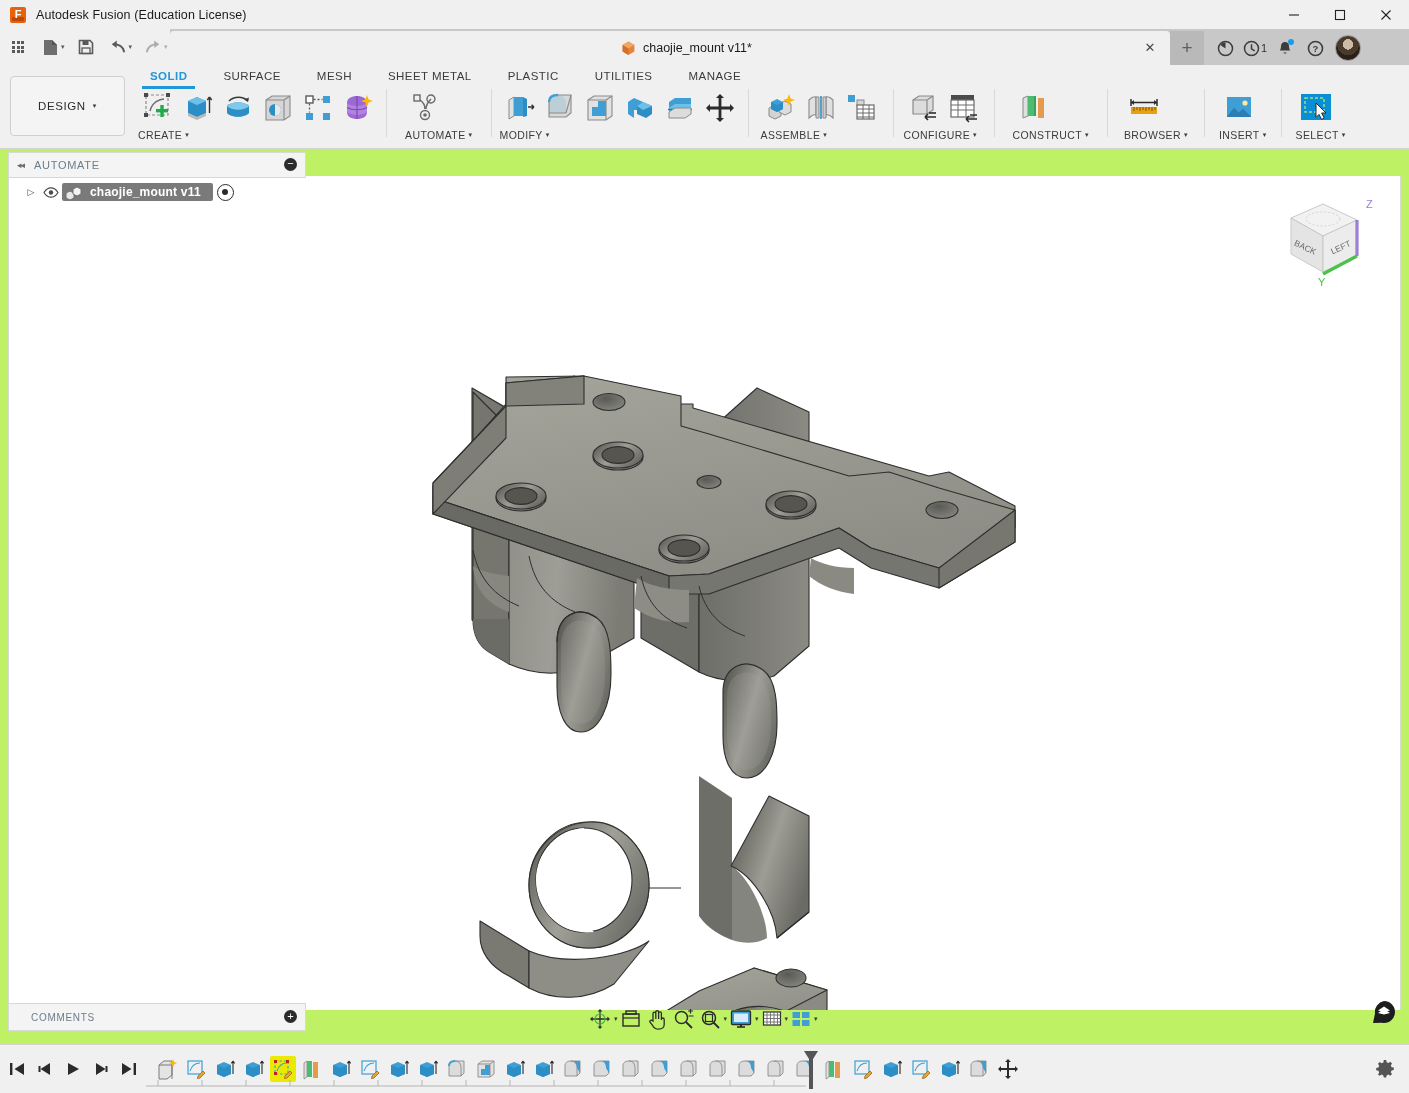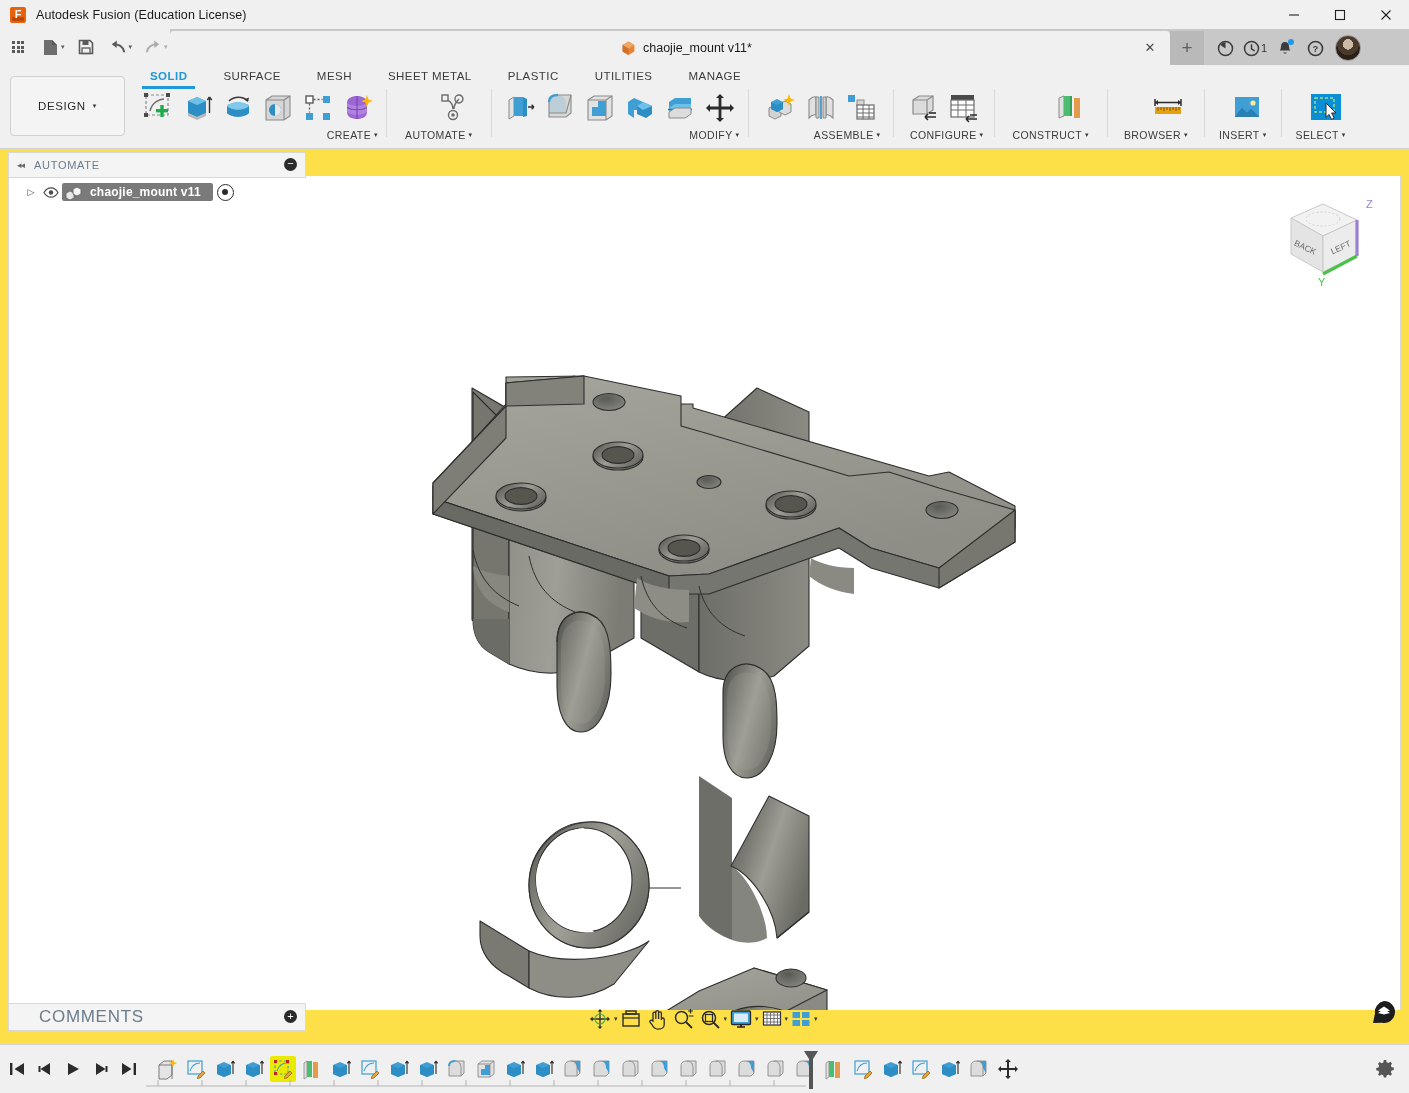--- a/index.html
+++ b/index.html
@@ -1,21 +1,21 @@
 <!DOCTYPE html>
 <html><head>
 <meta charset="utf-8">
 <style>
   html,body{margin:0;padding:0;}
   body{
     width:1409px;height:1093px;overflow:hidden;
     font-family:"Liberation Sans","DejaVu Sans",sans-serif;
     background:#ffffff;-webkit-font-smoothing:antialiased;
   }
-  #app{position:relative;width:1409px;height:1093px;background:#fde047;}
+  #app{position:relative;width:1409px;height:1093px;background:#bef264;}
 
   
   .titlebar{position:absolute;left:0;top:0;width:1409px;height:29px;background:#f0f0f0;
     border-bottom:1px solid #e2e2e2;display:flex;align-items:center;}
   .app-logo{width:16px;height:16px;margin-left:10px;background:#e8620c;border-radius:2px;
     position:relative;flex:none;}
   .app-logo:after{content:"F";position:absolute;left:0;top:-1px;width:16px;height:16px;
     color:#fff;font-size:11px;font-weight:bold;text-align:center;line-height:16px;
     font-family:"Liberation Sans",sans-serif;}
   .app-logo:before{content:"";position:absolute;left:2px;bottom:2px;width:12px;height:4px;
@@ -59,21 +59,21 @@
     border-bottom:1px solid #d4d4d4;}
   .design-btn{position:absolute;left:10px;top:11px;width:113px;height:58px;background:#f4f4f4;
     border:1px solid #cfcfcf;border-radius:4px;display:flex;align-items:center;justify-content:center;
     font-size:11.5px;color:#2b2b2b;letter-spacing:.6px;}
   .ribbon-tabs{position:absolute;left:132px;top:0;height:22px;display:flex;align-items:flex-start;}
   .rtab{height:22px;padding:0 18px;font-size:11.5px;color:#3b3b3b;letter-spacing:.45px;
     display:flex;align-items:center;position:relative;}
   .rtab.active{color:#2196d8;font-weight:bold;}
   .rtab.active:after{content:"";position:absolute;left:10px;right:10px;bottom:-2px;height:3px;background:#2196d8;}
   .groups{position:absolute;left:132px;top:22px;right:0;height:60px;display:flex;align-items:flex-start;}
-  .grp{position:relative;height:60px;display:flex;flex-direction:column;align-items:flex-end;
+  .grp{position:relative;height:60px;display:flex;flex-direction:column;align-items:flex-start;
     padding:0 6px;}
   .grp-row{display:flex;align-items:flex-start;height:44px;}
   .grp-label{font-size:10.5px;color:#3b3b3b;letter-spacing:.4px;margin-top:-2px;display:flex;align-items:center;gap:3px;}
   .grp-sep{width:1px;height:48px;background:#d9d9d9;margin:2px 2px 0 2px;}
   .tool{width:40px;height:42px;display:flex;align-items:center;justify-content:center;border-radius:3px;}
   .caret{font-size:7px;color:#3b3b3b;}
 
   
   .browser{position:absolute;left:8px;top:152px;width:296px;height:24px;background:#f4f4f4;
     border:1px solid #d8d8d8;display:flex;align-items:center;}
@@ -96,21 +96,21 @@
   .canvas{position:absolute;left:8px;top:176px;right:8px;bottom:83px;background:#ffffff;
     border-left:1px solid #d8d8d8;border-right:1px solid #d8d8d8;}
   .canvas-wrap{position:absolute;left:0;top:0;width:1393px;height:834px;overflow:hidden;}
 
   
   .viewcube{position:absolute;right:22px;top:14px;width:105px;height:100px;}
 
   
   .comments{position:absolute;left:8px;bottom:62px;width:296px;height:26px;background:#f4f4f4;
     border:1px solid #d8d8d8;display:flex;align-items:center;}
-  .cmt-title{margin-left:30px;font-size:17px;color:#6b7d8c;letter-spacing:.7px;}
+  .cmt-title{margin-left:22px;font-size:10px;color:#6b7d8c;letter-spacing:.7px;}
   .cmt-plus{position:absolute;right:8px;top:6px;width:13px;height:13px;border-radius:50%;
     background:#2b2b2b;color:#fff;font-size:11px;line-height:12px;text-align:center;}
 
   
   .navbar{position:absolute;left:586px;bottom:58px;height:32px;display:flex;align-items:center;}
   .nav-btn{height:30px;display:flex;align-items:center;justify-content:center;padding:0 3px;border-radius:3px;}
 
   
   .timeline{position:absolute;left:0;bottom:0;width:1409px;height:48px;background:#f0f0f0;
     border-top:1px solid #d4d4d4;display:flex;align-items:center;}

